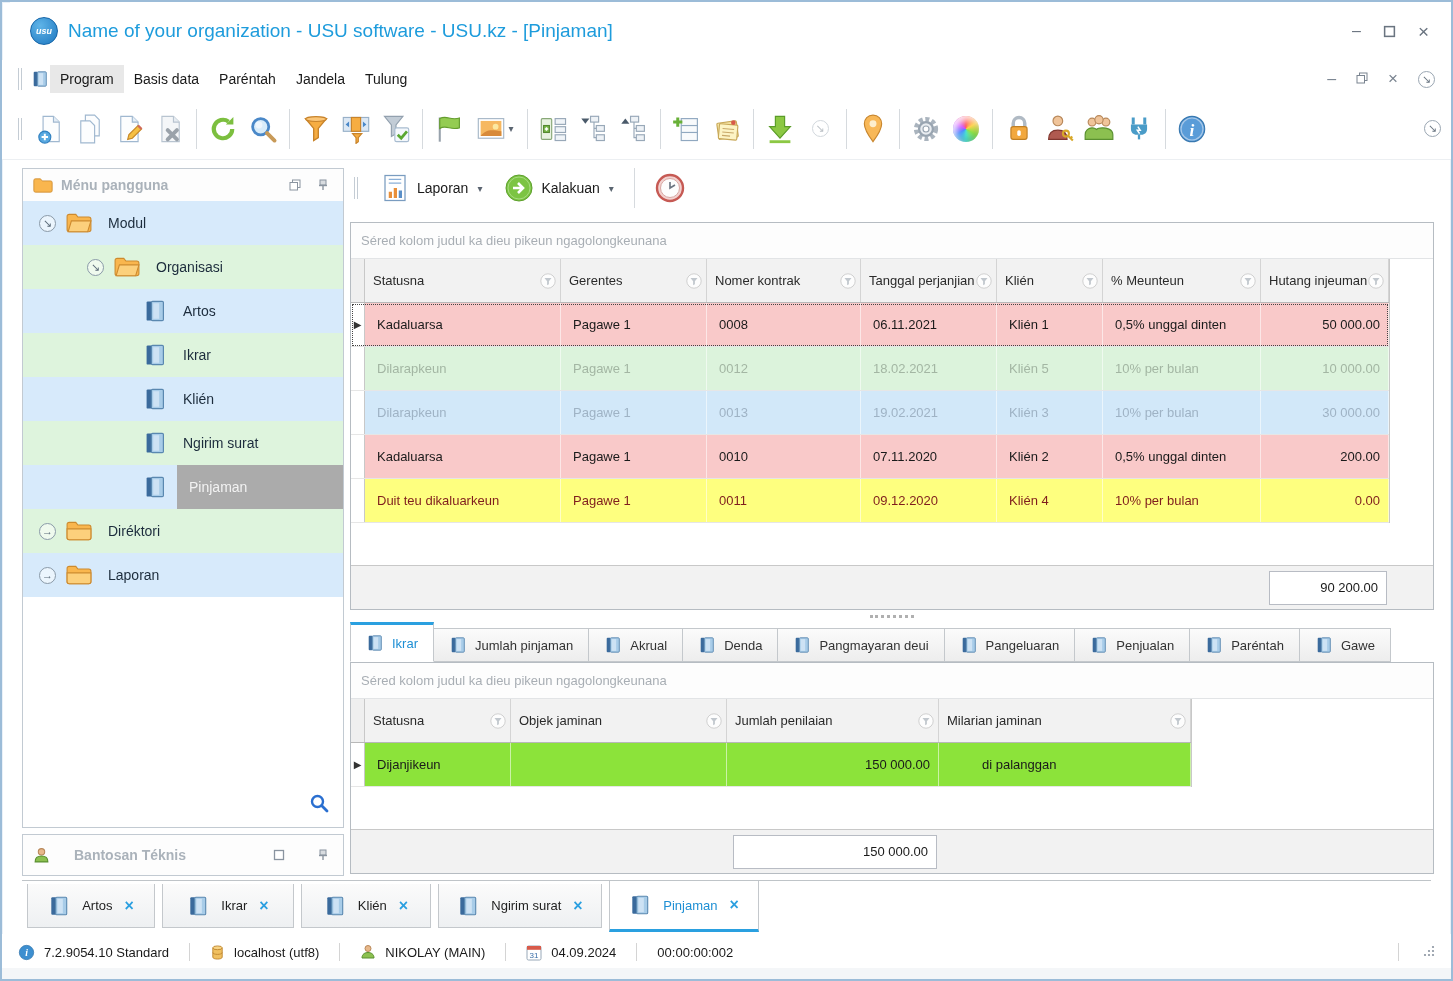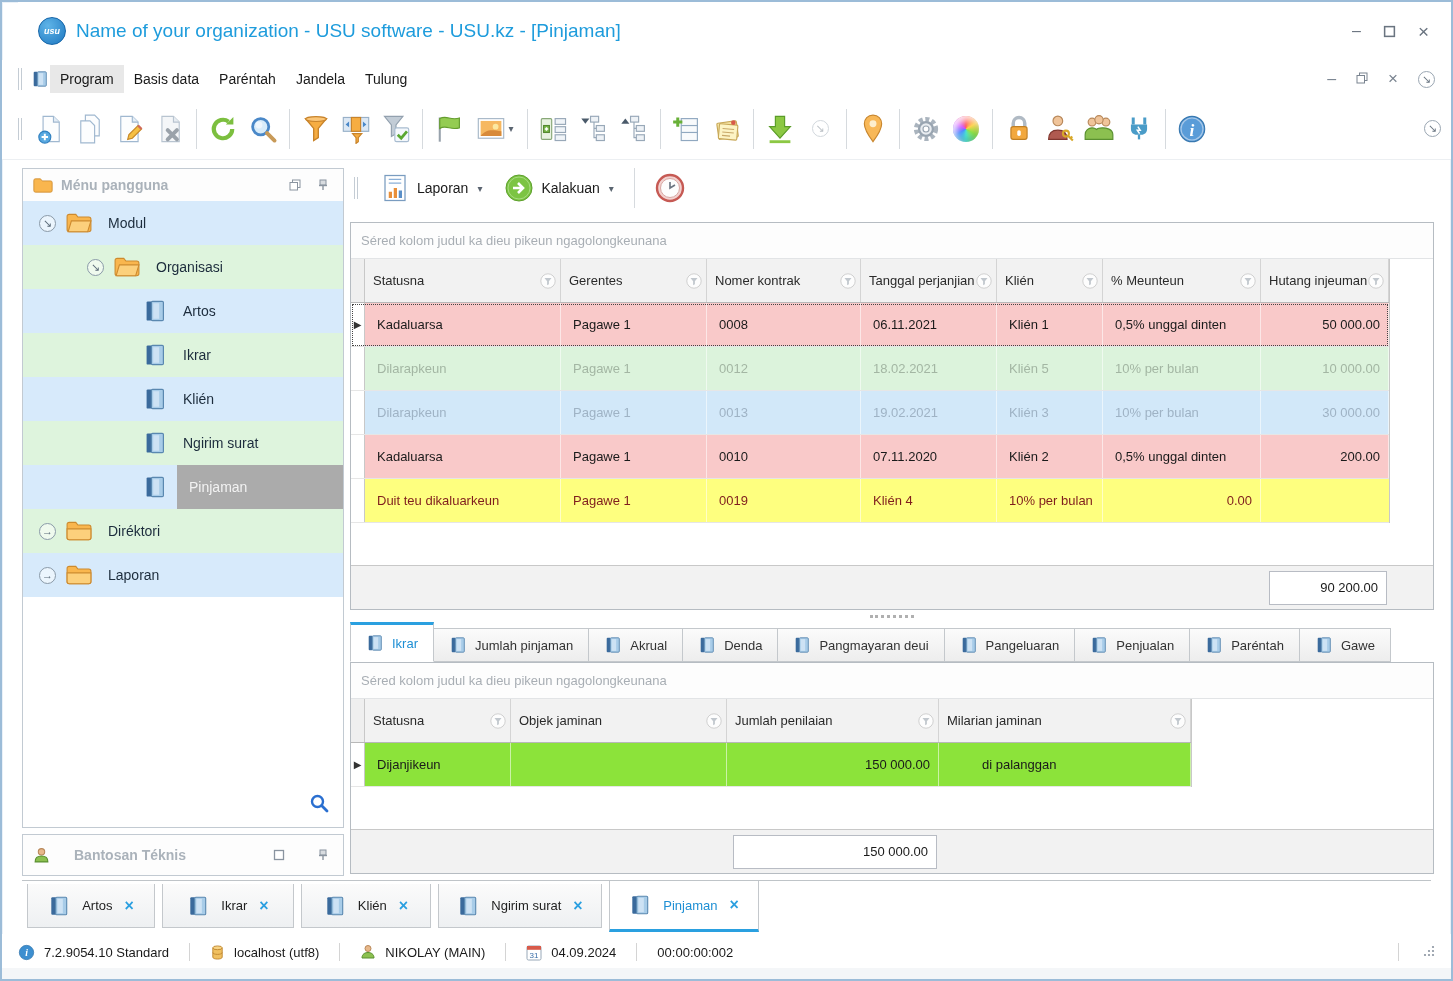--- a/index.html
+++ b/index.html
@@ -2,21 +2,21 @@
 <html><head>
 <meta charset="utf-8">
 <style>
   * { box-sizing: border-box; margin: 0; padding: 0; }
   html,body { background:#dfe8f0; }
   body { font-family:"Liberation Sans", sans-serif; color:#222; }
   .window { position:relative; width:1453px; height:981px; background:#fff;
             border:2px solid #9cbcd8; box-shadow: inset 0 0 0 1px #eaf1f8; overflow:hidden; }
 
   
-  .titlebar { position:absolute; left:16px; right:0; top:0; height:58px; display:flex; align-items:center; padding-left:20px; background:#fff; }
+  .titlebar { position:absolute; left:8px; right:0; top:0; height:58px; display:flex; align-items:center; padding-left:20px; background:#fff; }
   .logo { width:28px; height:28px; border-radius:50%; background:radial-gradient(circle at 35% 30%, #5fb4e8, #1d77c0); color:#fff;
           font-size:9px; font-style:italic; font-weight:bold; display:flex; align-items:center; justify-content:center; margin-right:10px; border:1px solid #1565a8;}
   .title { color:#1e9cdc; font-size:19px; white-space:nowrap; }
   .win-controls { margin-left:auto; display:flex; align-items:center; gap:22px; padding-right:22px; color:#6a7480; }
   .win-controls .wc { font-size:16px; line-height:1; cursor:default; display:flex; align-items:center; }
 
   
   .menubar { position:absolute; left:0; right:0; top:58px; height:38px; display:flex; align-items:center; padding-left:14px; background:#fff; }
   .grip { width:4px; height:22px; border-left:1px solid #c4ccd4; border-right:1px solid #c4ccd4; margin:0 8px 0 2px; }
   .menu-item { font-size:14px; padding:6px 10px; margin-right:0; color:#1a1a1a; }
@@ -609,21 +609,22 @@
           <div class="dcell">0010</div>
           <div class="dcell">07.11.2020</div>
           <div class="dcell">Klién 2</div>
           <div class="dcell">0,5% unggal dinten</div>
           <div class="dcell num">200.00</div>
         </div>
         <div class="grow grow-main drow" style="background-color: rgb(254, 255, 127); color: #7f1d1d;">
           <div class="dcell ind"></div>
           <div class="dcell">Duit teu dikaluarkeun</div>
           <div class="dcell">Pagawe 1</div>
-          <div class="dcell">0019</div>
+          <div class="dcell">0011</div>
+          <div class="dcell">09.12.2020</div>
           <div class="dcell">Klién 4</div>
           <div class="dcell">10% per bulan</div>
           <div class="dcell num">0.00</div>
         </div>
       </div>
       <div class="grid-filler"></div>
       <div class="grid-footer">
         <div class="total-box" style="margin-left:918px; width:118px;">90 200.00</div>
       </div>
     </div>

